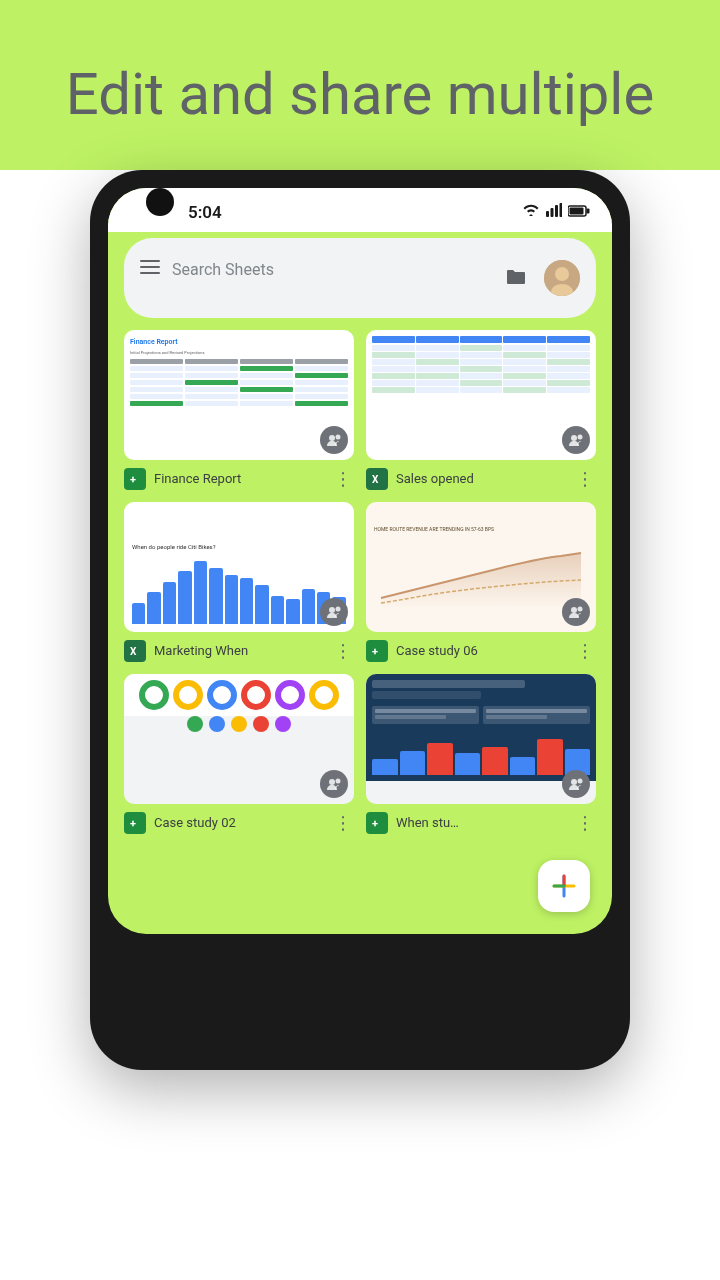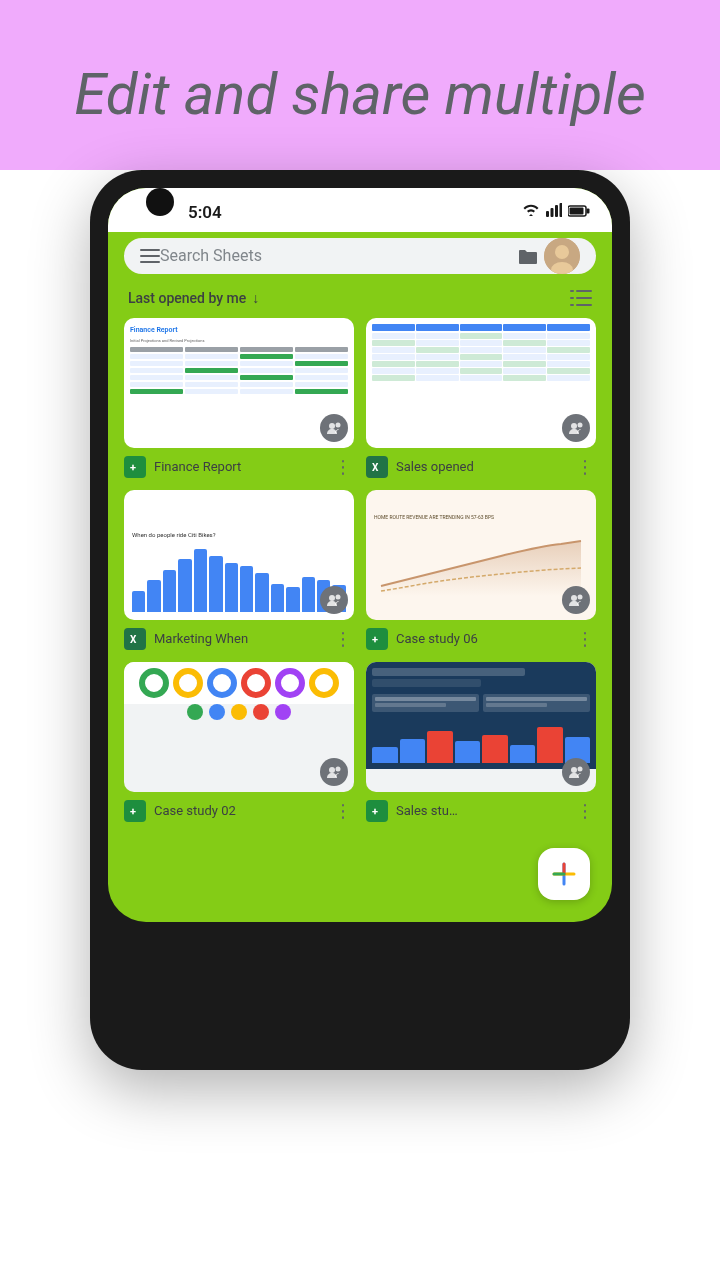--- a/index.html
+++ b/index.html
@@ -13,22 +13,21 @@
       flex-direction: column;
       align-items: center;
       overflow-x: hidden;
     }
 
     
     .page-header {
       width: 100%;
       padding: 60px 40px 40px;
       text-align: center;
-      background: #f0abfc;
-      font-style: italic;
+      background: #bef264;
     }
     .page-title {
       font-size: 58px;
       font-weight: 400;
       color: #5f6368;
       line-height: 1.2;
     }
 
     
     .phone-frame {
@@ -36,21 +35,21 @@
       min-height: 900px;
       background: #1a1a1a;
       border-radius: 52px;
       padding: 18px;
       position: relative;
       box-shadow: 0 20px 60px rgba(0,0,0,0.3);
       margin-bottom: 40px;
     }
     .phone-screen {
       width: 100%;
-      background: #84cc16;
+      background: #bef264;
       border-radius: 38px;
       overflow: hidden;
       position: relative;
     }
 
     
     .camera-hole {
       position: absolute;
       top: 18px;
       left: 56px;
@@ -79,22 +78,22 @@
       align-items: center;
       gap: 6px;
     }
 
     
     .search-bar {
       margin: 6px 16px 12px;
       background: #f1f3f4;
       border-radius: 28px;
       display: flex;
-      align-items: center;
-      padding: 0 16px;
+      padding: 22px 16px;
+      gap: 12px;
     }
     .hamburger-icon {
       display: flex;
       flex-direction: column;
       gap: 4px;
       cursor: pointer;
     }
     .hamburger-icon span {
       display: block;
       width: 20px;
@@ -431,36 +430,20 @@
       <div class="avatar">
 
         <svg viewBox="0 0 36 36" width="36" height="36">
           <circle cx="18" cy="18" r="18" fill="#c8a882"></circle>
           <circle cx="18" cy="14" r="7" fill="#e8c99a"></circle>
           <ellipse cx="18" cy="32" rx="11" ry="8" fill="#e8c99a"></ellipse>
         </svg>
       </div>
     </div>
 
-    <div class="sort-bar">
-      <div class="sort-label">
-        <span>Last opened by me</span>
-        <span>↓</span>
-      </div>
-      <div class="list-view-btn">
-        <svg width="22" height="16" viewBox="0 0 22 16">
-          <rect x="6" y="0" width="16" height="2" rx="1" fill="#5f6368"></rect>
-          <rect x="0" y="0" width="4" height="2" rx="1" fill="#5f6368"></rect>
-          <rect x="6" y="7" width="16" height="2" rx="1" fill="#5f6368"></rect>
-          <rect x="0" y="7" width="4" height="2" rx="1" fill="#5f6368"></rect>
-          <rect x="6" y="14" width="16" height="2" rx="1" fill="#5f6368"></rect>
-          <rect x="0" y="14" width="4" height="2" rx="1" fill="#5f6368"></rect>
-        </svg>
-      </div>
-    </div>
 
     <div class="file-grid">
 
       <div class="file-card">
         <div class="file-thumbnail">
           <div class="finance-thumb">
             <div class="finance-title">Finance Report</div>
             <div style="font-size:4px;color:#666;margin-bottom:4px;">Initial Projections and Revised Projections</div>
             <div class="finance-table-row">
                 <div class="finance-cell dark"></div>
@@ -755,21 +738,21 @@
                 <path d="M9.5 13c0-2 1.5-3.5 3-3.5" stroke="#fff" stroke-width="1" fill="none" opacity="0.8"></path>
               </svg>
           </div>
         </div>
         <div class="file-info">
           <div class="file-type-icon sheets">
             <svg width="14" height="14" viewBox="0 0 14 14">
                 <text x="2" y="11" font-size="11" fill="white" font-weight="bold">+</text>
               </svg>
           </div>
-          <span class="file-name">Sales stu…</span>
+          <span class="file-name">When stu…</span>
           <span class="more-btn">⋮</span>
         </div>
       </div>
 
     </div>
 
     <div style="position:relative;height:80px;">
       <div class="fab">
         <svg width="28" height="28" viewBox="0 0 28 28">
           <line x1="14" y1="4" x2="14" y2="24" stroke="#4285f4" stroke-width="3" stroke-linecap="round"></line>

